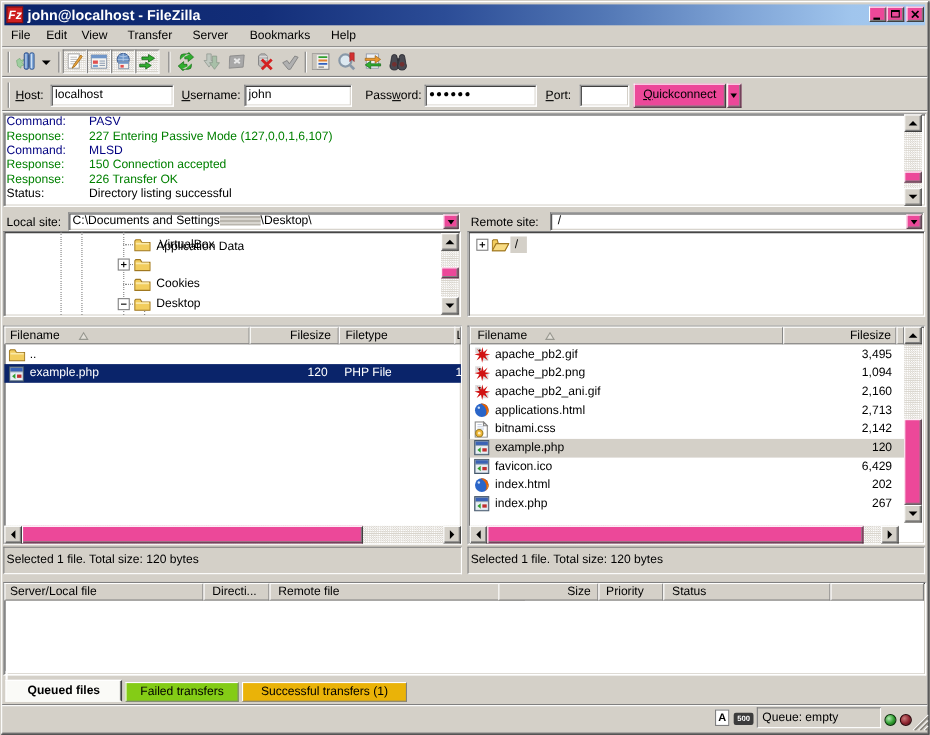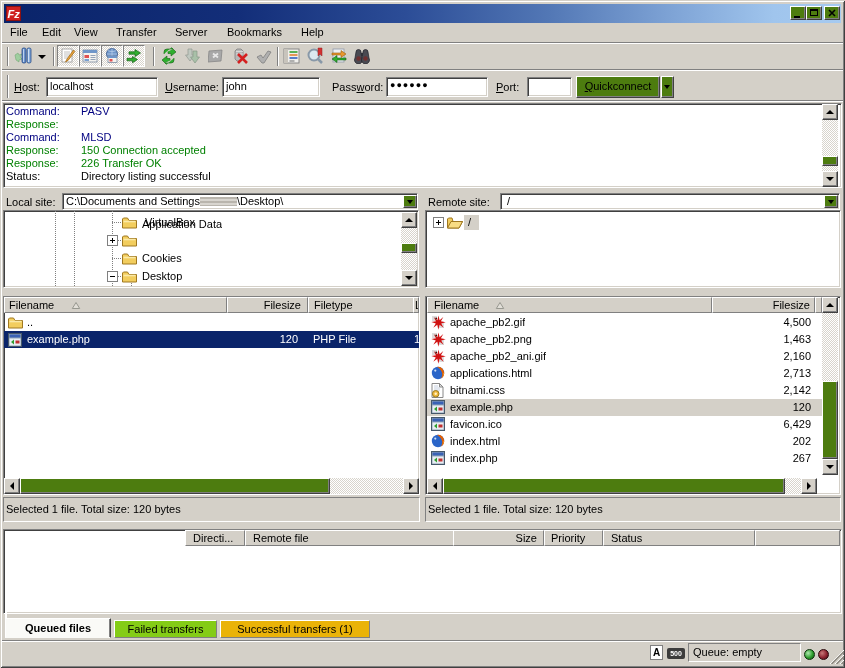--- a/index.html
+++ b/index.html
@@ -1,20 +1,20 @@
 <!DOCTYPE html>
 <html><head>
 <meta charset="utf-8">
 <style>
 html,body{margin:0;padding:0}
 body{width:845px;height:668px;overflow:hidden;font-family:"Liberation Sans",sans-serif;font-size:11px;color:#000}
 .ab{position:absolute}
 #win{position:absolute;left:0;top:0;width:845px;height:668px;background:#d4d0c8;
 box-shadow:inset 1px 1px 0 #d4d0c8,inset -1px -1px 0 #404040,inset 2px 2px 0 #fff,inset -2px -2px 0 #808080}
-.raised{background:#4d7c0f;border:1px solid;border-color:#fff #404040 #404040 #fff;box-shadow:inset -1px -1px 0 #808080}
+.raised{background:#ec4899;border:1px solid;border-color:#fff #404040 #404040 #fff;box-shadow:inset -1px -1px 0 #808080}
 .sunk{border:1px solid;border-color:#808080 #fff #fff #808080}
 .edit{background:#fff;border:1px solid;border-color:#808080 #fff #fff #808080;box-shadow:inset 1px 1px 0 #404040,inset -1px -1px 0 #d4d0c8}
 .dither{background:conic-gradient(#fff 90deg,#d8d4cc 0 180deg,#fff 0 270deg,#d8d4cc 0) 0 0/2px 2px}
 .hcell{background:#d4d0c8;border:1px solid;border-color:#fff #808080 #808080 #fff;overflow:hidden;white-space:nowrap;line-height:14px}
 .tb{white-space:nowrap;overflow:hidden}
 .gline{height:0;border-top:1px solid #808080;border-bottom:1px solid #fff}
 .vsep{width:0;border-left:1px solid #808080;border-right:1px solid #fff}
 .cmd{color:#000080}.resp{color:#008000}
 .tri-d{width:0;height:0;border:4px solid transparent;border-top:4px solid #000;border-bottom:none}
 .tri-u{width:0;height:0;border:4px solid transparent;border-bottom:4px solid #000;border-top:none}
@@ -26,20 +26,21 @@
 .flabel{line-height:17px;white-space:nowrap;overflow:hidden}
 </style>
 </head>
 <body>
 <div id="win">
 
 <div class="ab" id="titlebar" style="left:4px;top:4px;width:837px;height:19px;background:linear-gradient(90deg,#0a246a 0%,#132e79 28%,#2c4d97 48%,#5277b5 65%,#7fa4d6 80%,#a0c5ed 92%,#a6caf0 100%)"></div>
 <div class="ab" style="left:6px;top:6px;width:15px;height:15px;background:#cf2020;border:1px solid #8d1010;box-sizing:border-box"><svg width="13" height="13" viewBox="0 0 13 13">
         <text x="0.5" y="10.5" font-family="Liberation Sans" font-style="italic" font-weight="bold" font-size="11" fill="#fff">Fz</text>
       </svg></div>
+<div class="ab" style="left:25px;top:5px;height:18px;line-height:18px;color:#fff;font-size:13px;font-weight:bold">john@localhost - FileZilla</div>
 <div class="ab raised" style="left:790px;top:6px;width:16px;height:14px;box-sizing:border-box">
       <div class="ab" style="left:3px;top:9px;width:6px;height:2px;background:#000"></div>
     </div>
 <div class="ab raised" style="left:806px;top:6px;width:16px;height:14px;box-sizing:border-box">
       <div class="ab" style="left:3px;top:2px;width:8px;height:7px;border:1px solid #000;border-top-width:2px;box-sizing:border-box"></div>
     </div>
 <div class="ab raised" style="left:824px;top:6px;width:16px;height:14px;box-sizing:border-box">
       <svg class="ab" style="left:3px;top:2px" width="8" height="8" viewBox="0 0 8 8">
         <path d="M1 1 L7 7 M7 1 L1 7" stroke="#000" stroke-width="1.6"></path>
       </svg>
@@ -156,20 +157,21 @@
 <div class="ab raised" style="left:576px;top:76px;width:84px;height:22px;box-sizing:border-box;text-align:center;line-height:19px"><u>Q</u>uickconnect</div>
 <div class="ab raised" style="left:661px;top:76px;width:13px;height:22px;box-sizing:border-box">
       <div class="ab tri-d" style="left:2px;top:8px;border-width:3.5px;border-top-width:4px"></div>
     </div>
 <div class="ab gline" style="left:2px;top:100px;width:841px"></div>
 
 <div class="ab edit" style="left:3px;top:103px;width:839px;height:85px;box-sizing:border-box"></div>
 <div class="ab cmd" style="left:6px;top:105px">Command:</div>
     <div class="ab cmd" style="left:81px;top:105px">PASV</div>
 <div class="ab resp" style="left:6px;top:118px">Response:</div>
+    <div class="ab resp" style="left:81px;top:118px">227 Entering Passive Mode (127,0,0,1,6,107)</div>
 <div class="ab cmd" style="left:6px;top:131px">Command:</div>
     <div class="ab cmd" style="left:81px;top:131px">MLSD</div>
 <div class="ab resp" style="left:6px;top:144px">Response:</div>
     <div class="ab resp" style="left:81px;top:144px">150 Connection accepted</div>
 <div class="ab resp" style="left:6px;top:157px">Response:</div>
     <div class="ab resp" style="left:81px;top:157px">226 Transfer OK</div>
 <div class="ab" style="left:6px;top:170px">Status:</div>
     <div class="ab" style="left:81px;top:170px">Directory listing successful</div>
 <div class="ab dither" style="left:822px;top:104px;width:16px;height:83px"></div>
 <div class="ab sbtn" style="left:822px;top:104px;width:16px;height:16px;box-sizing:border-box">
@@ -289,29 +291,29 @@
     </svg>
 <div class="ab hcell" style="left:712px;top:297px;width:103px;height:16px;box-sizing:border-box;text-align:right;padding-right:4px">Filesize</div>
 <div class="ab hcell" style="left:815px;top:297px;width:7px;height:16px;box-sizing:border-box"></div>
 <svg class="ab" style="left:431px;top:315px" width="15" height="15" viewBox="0 0 15 15">
       <rect x="1" y="1" width="5" height="5" fill="#dcdcdc"></rect>
       <rect x="8" y="8" width="5" height="5" fill="#dcdcdc"></rect>
       <path d="M7.5 0.5 L8.6 5.2 L12.3 2 L9.9 6.3 L14.7 7.2 L10.2 8.5 L12.6 12.8 L8.6 9.8 L7.3 14.7 L6.3 9.8 L2.3 12.8 L4.8 8.4 L0.3 7 L5 6.2 L2.7 2 L6.4 5.2z" fill="#d01212"></path>
       <circle cx="5.2" cy="3.4" r="0.9" fill="#401008"></circle>
     </svg>
 <div class="ab flabel" style="left:450px;top:314px">apache_pb2.gif</div>
-    <div class="ab flabel" style="left:700px;top:314px;width:111px;text-align:right">4,500</div>
+    <div class="ab flabel" style="left:700px;top:314px;width:111px;text-align:right">3,495</div>
 <svg class="ab" style="left:431px;top:332px" width="15" height="15" viewBox="0 0 15 15">
       <rect x="1" y="1" width="5" height="5" fill="#dcdcdc"></rect>
       <rect x="8" y="8" width="5" height="5" fill="#dcdcdc"></rect>
       <path d="M7.5 0.5 L8.6 5.2 L12.3 2 L9.9 6.3 L14.7 7.2 L10.2 8.5 L12.6 12.8 L8.6 9.8 L7.3 14.7 L6.3 9.8 L2.3 12.8 L4.8 8.4 L0.3 7 L5 6.2 L2.7 2 L6.4 5.2z" fill="#d01212"></path>
       <circle cx="5.2" cy="3.4" r="0.9" fill="#401008"></circle>
     </svg>
 <div class="ab flabel" style="left:450px;top:331px">apache_pb2.png</div>
-    <div class="ab flabel" style="left:700px;top:331px;width:111px;text-align:right">1,463</div>
+    <div class="ab flabel" style="left:700px;top:331px;width:111px;text-align:right">1,094</div>
 <svg class="ab" style="left:431px;top:349px" width="15" height="15" viewBox="0 0 15 15">
       <rect x="1" y="1" width="5" height="5" fill="#dcdcdc"></rect>
       <rect x="8" y="8" width="5" height="5" fill="#dcdcdc"></rect>
       <path d="M7.5 0.5 L8.6 5.2 L12.3 2 L9.9 6.3 L14.7 7.2 L10.2 8.5 L12.6 12.8 L8.6 9.8 L7.3 14.7 L6.3 9.8 L2.3 12.8 L4.8 8.4 L0.3 7 L5 6.2 L2.7 2 L6.4 5.2z" fill="#d01212"></path>
       <circle cx="5.2" cy="3.4" r="0.9" fill="#401008"></circle>
     </svg>
 <div class="ab flabel" style="left:450px;top:348px">apache_pb2_ani.gif</div>
     <div class="ab flabel" style="left:700px;top:348px;width:111px;text-align:right">2,160</div>
 <svg class="ab" style="left:431px;top:366px" width="14" height="14" viewBox="0 0 14 14">
       <circle cx="7" cy="7" r="6.2" fill="#2a65c8"></circle>
@@ -378,20 +380,21 @@
 <div class="ab sbtn" style="left:427px;top:478px;width:16px;height:16px;box-sizing:border-box">
       <div class="tri-l"></div>
     </div>
 <div class="ab raised" style="left:443px;top:478px;width:342px;height:16px;box-sizing:border-box"></div>
 <div class="ab sbtn" style="left:801px;top:478px;width:16px;height:16px;box-sizing:border-box">
       <div class="tri-r"></div>
     </div>
 <div class="ab sunk" style="left:425px;top:497px;width:416px;height:25px;box-sizing:border-box;line-height:23px"><span style="margin-left:2px">Selected 1 file. Total size: 120 bytes</span></div>
 
 <div class="ab edit" style="left:3px;top:529px;width:839px;height:85px;box-sizing:border-box"></div>
+<div class="ab hcell" style="left:4px;top:530px;width:181px;height:16px;box-sizing:border-box;padding-left:4px">Server/Local file</div>
 <div class="ab hcell" style="left:185px;top:530px;width:60px;height:16px;box-sizing:border-box;padding-left:7px">Directi...</div>
 <div class="ab hcell" style="left:245px;top:530px;width:232px;height:16px;box-sizing:border-box;padding-left:7px">Remote file</div>
 <div class="ab hcell" style="left:453px;top:530px;width:91px;height:16px;box-sizing:border-box;text-align:right;padding-right:6px">Size</div>
 <div class="ab hcell" style="left:544px;top:530px;width:59px;height:16px;box-sizing:border-box;padding-left:6px">Priority</div>
 <div class="ab hcell" style="left:603px;top:530px;width:152px;height:16px;box-sizing:border-box;padding-left:7px">Status</div>
 <div class="ab hcell" style="left:755px;top:530px;width:85px;height:16px;box-sizing:border-box"></div>
 <div class="ab" style="left:5px;top:610px;width:2px;height:8px;background:#fff"></div>
 <div class="ab" style="left:5px;top:618px;width:106px;height:20px;background:#fafaf7;border:1px solid;border-color:#fff #404040 #fafaf7 #fff;box-sizing:border-box;box-shadow:inset -1px 0 0 #808080;text-align:center;font-weight:bold;line-height:18px">Queued files</div>
 <div class="ab" style="left:114px;top:620px;width:103px;height:18px;background:#84cc16;border:1px solid;border-color:#fff #808080 #808080 #fff;box-sizing:border-box;text-align:center;line-height:16px">Failed transfers</div>
 <div class="ab" style="left:220px;top:620px;width:150px;height:18px;background:#eab308;border:1px solid;border-color:#fff #808080 #808080 #fff;box-sizing:border-box;text-align:center;line-height:16px">Successful transfers (1)</div>

